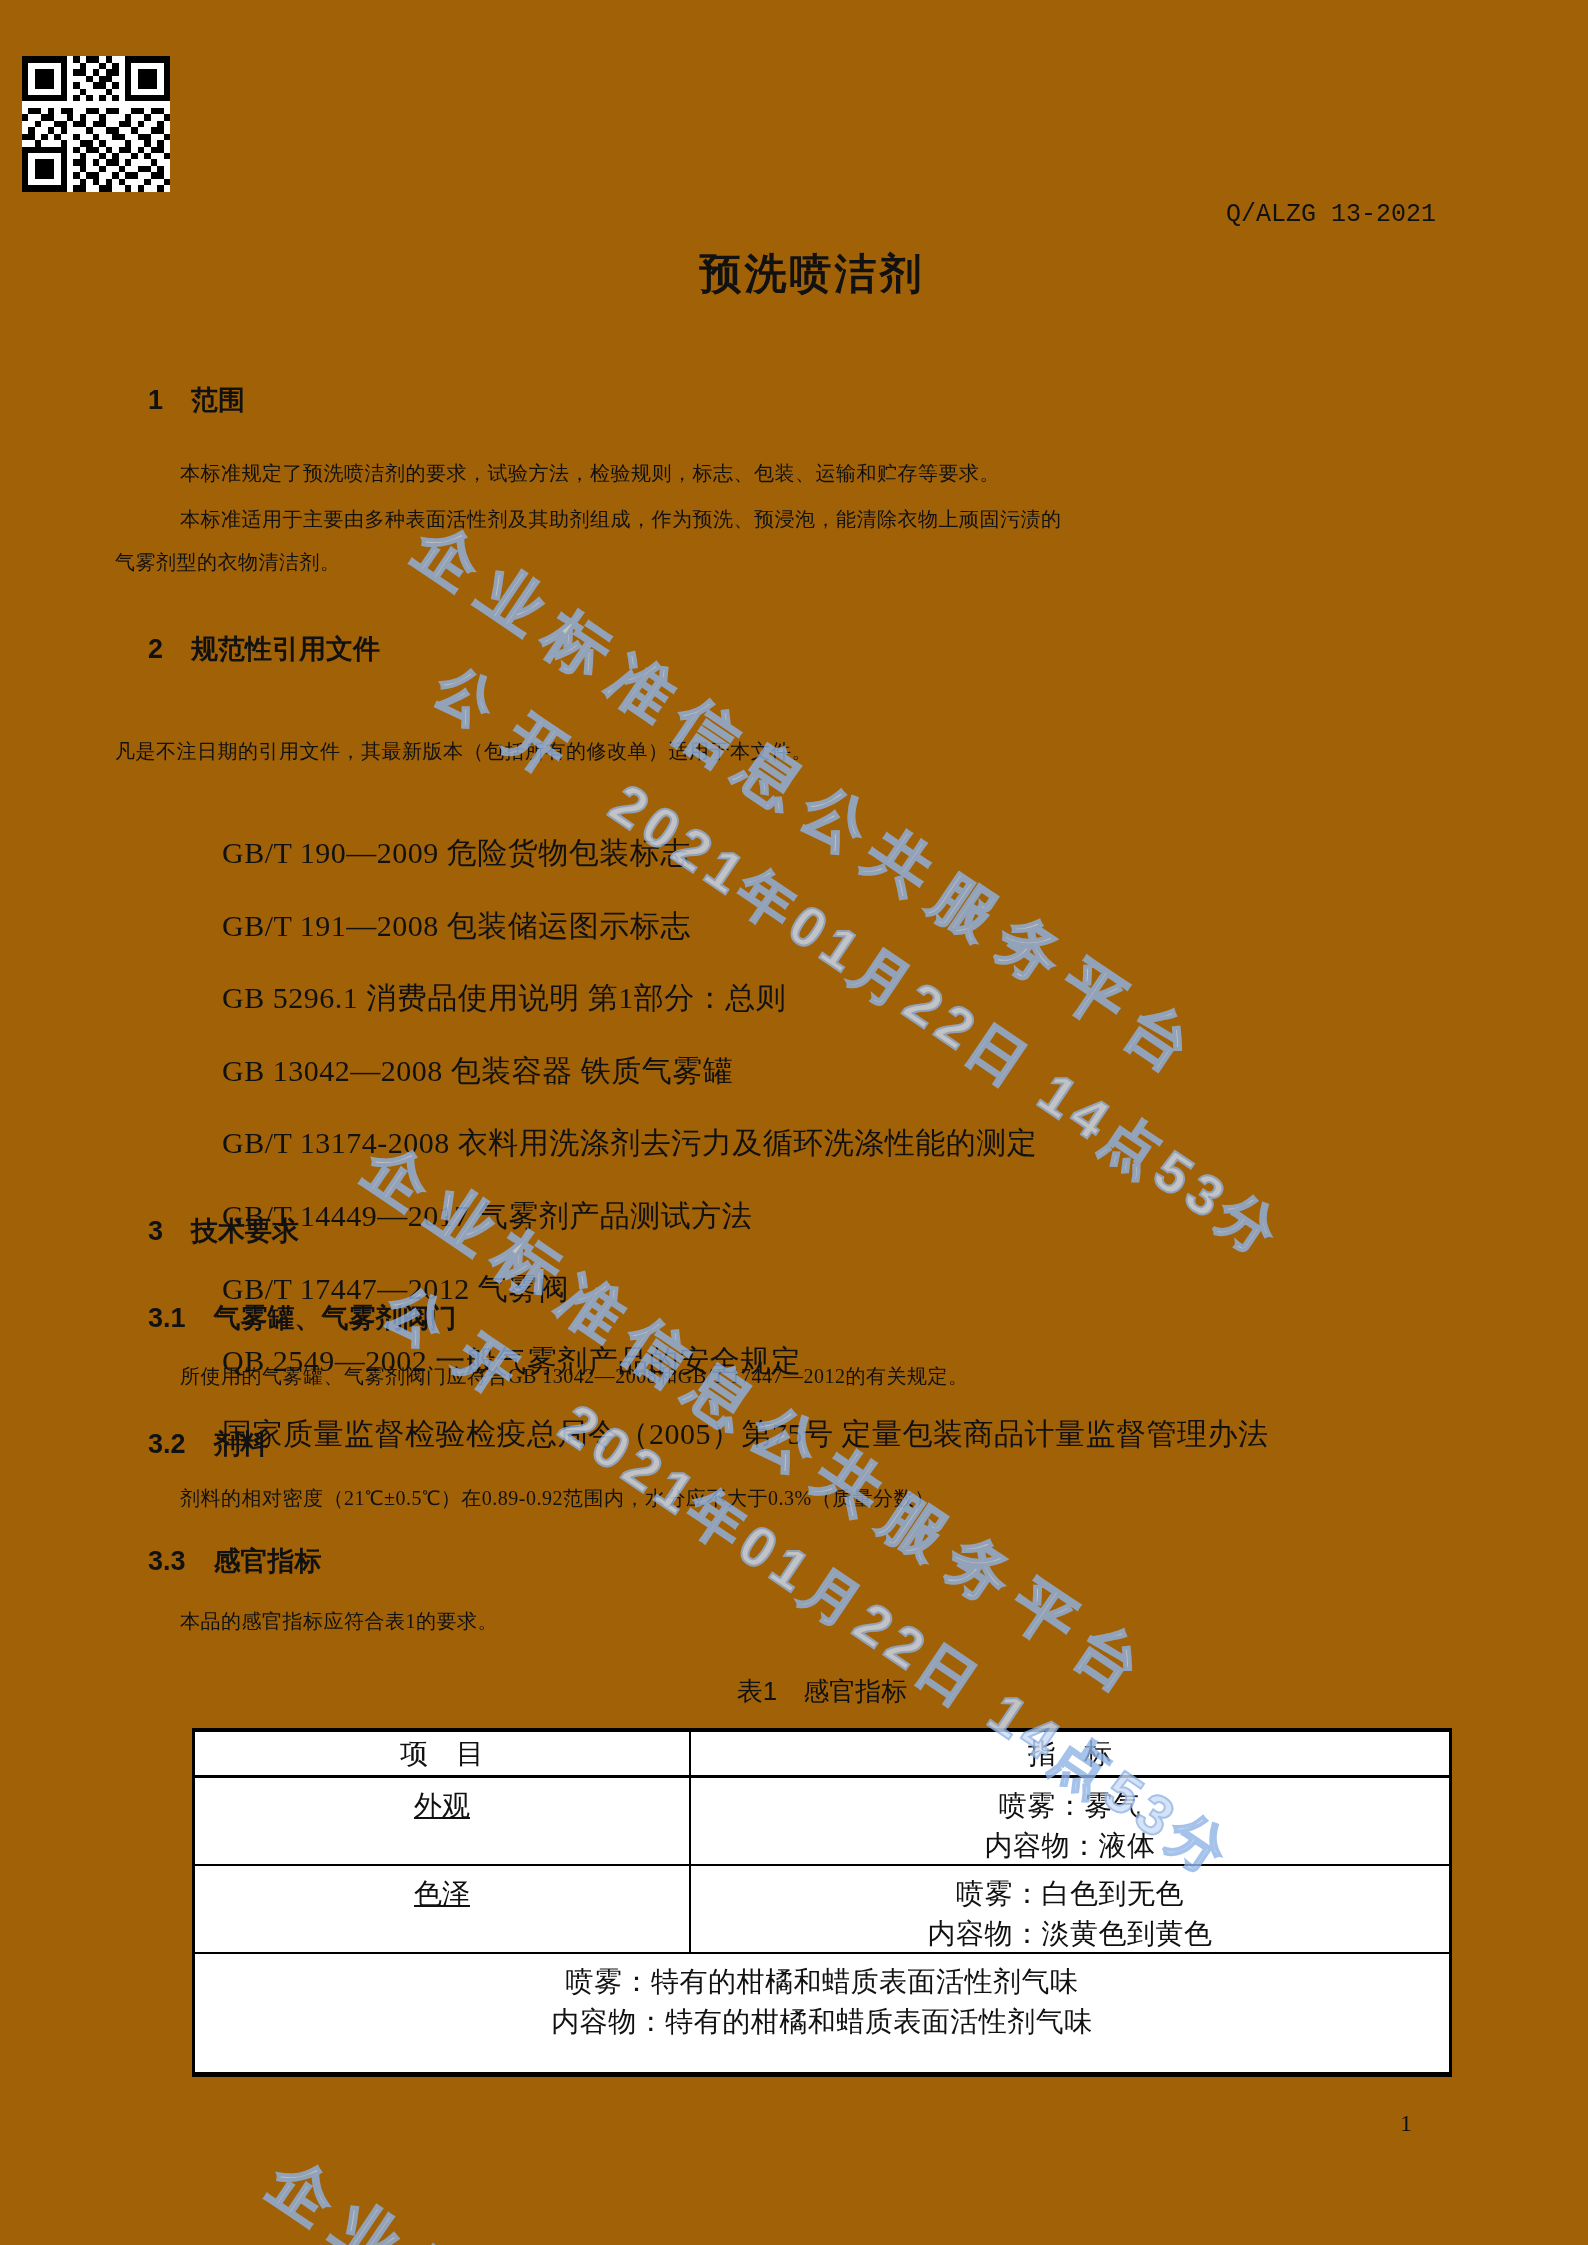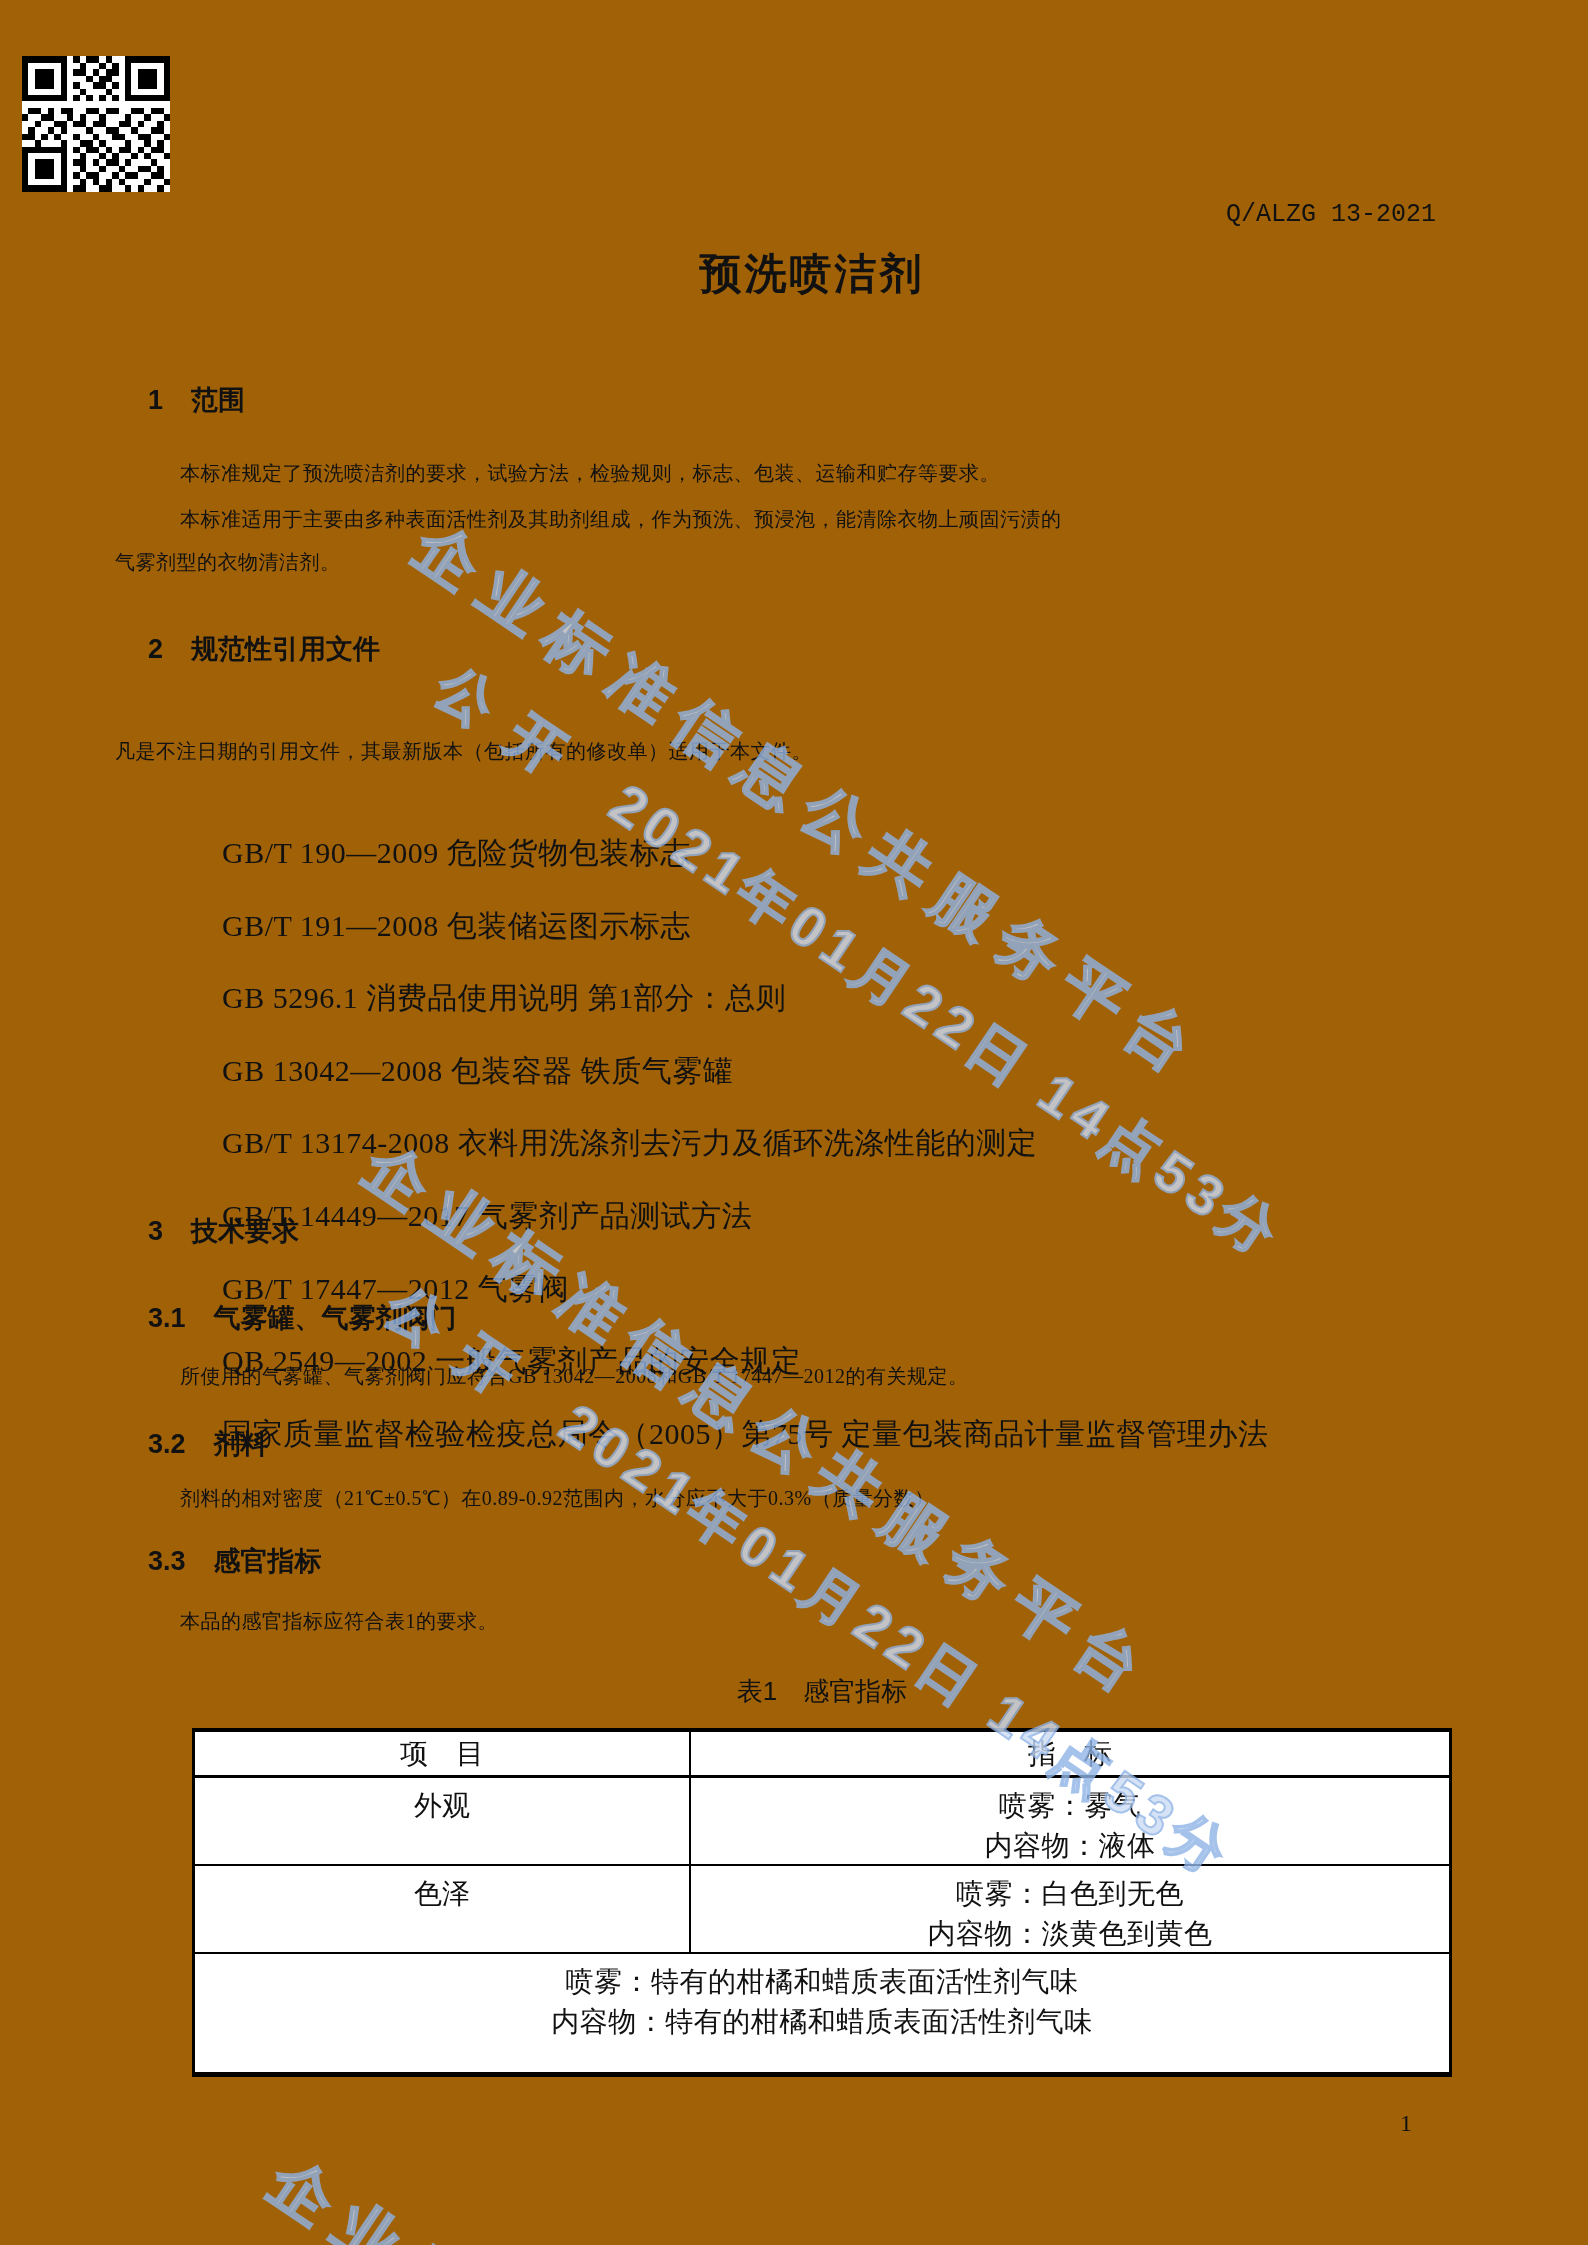--- a/index.html
+++ b/index.html
@@ -67,21 +67,21 @@
   }
   .t-header{display:flex;height:46px;border-bottom:3px solid #000;box-sizing:border-box;}
   .t-h1,.t-h2{display:flex;align-items:center;justify-content:center;
     font-size:28px;box-sizing:border-box;}
   .t-h1{width:496px;border-right:2px solid #000;}
   .t-h2{flex:1;}
   .t-row{display:flex;height:88px;border-bottom:2px solid #000;box-sizing:border-box;}
   .t-row:last-child{height:auto;flex:1;border-bottom:none;}
   .t-body{display:flex;flex-direction:column;height:296px;}
   .t-c1{width:496px;border-right:2px solid #000;box-sizing:border-box;
-    display:flex;justify-content:center;padding-top:9px;font-size:28px;}
+    display:flex;justify-content:center;padding-top:9px;font-size:28px;text-decoration:underline;}
   .t-c2{flex:1;padding-top:9px;}
   .t-line{height:40px;display:flex;justify-content:center;font-size:28px;letter-spacing:0.5px;}
   
   #page-number{position:absolute;left:1400px;top:2110px;font-size:24px;}
   
   .wm{
     position:absolute;transform-origin:0 0;transform:rotate(34deg);
     pointer-events:none;opacity:0.8;
     font-family:"Liberation Sans", sans-serif;font-weight:700;
     color:#ccdcf5;-webkit-text-stroke:2px #8fb3e6;

